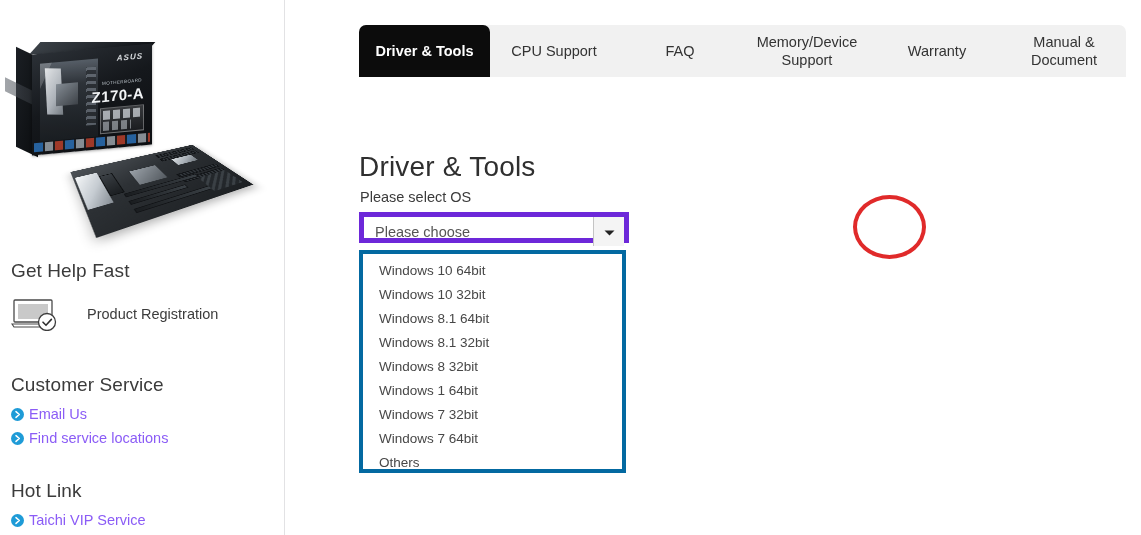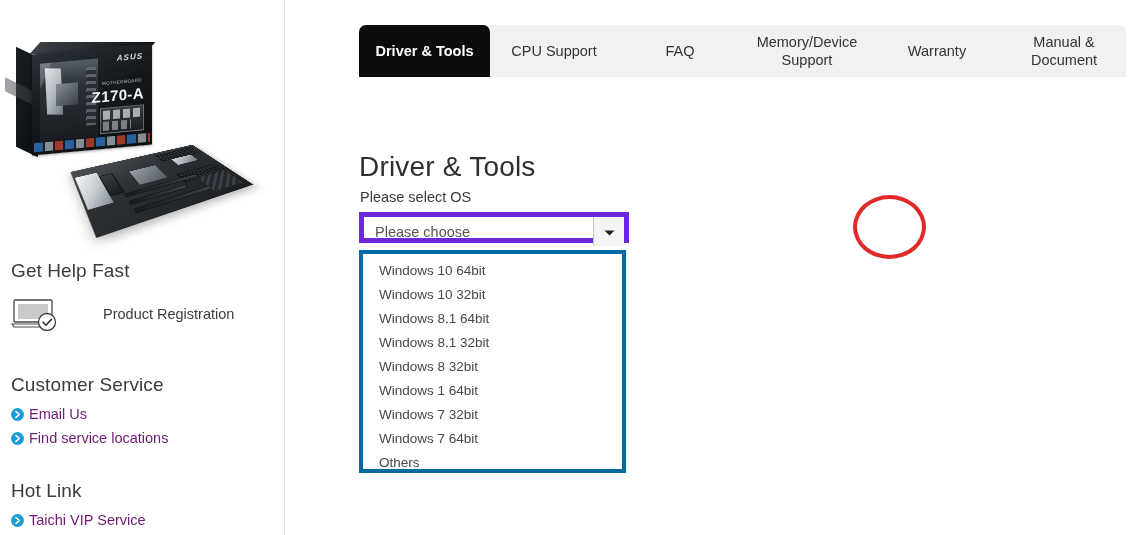--- a/index.html
+++ b/index.html
@@ -203,29 +203,29 @@
 
   .reg-row {
     position:absolute;
     left:11px; top:294px;
     width:250px; height:40px;
     display:flex; align-items:center;
     cursor:pointer;
   }
   .reg-icon { width:52px; height:34px; position:relative; flex:0 0 52px; }
   .reg-label {
-    font-size:14.5px; color:#3c3c3c; margin-left:40px; white-space:nowrap;
+    font-size:14.5px; color:#3c3c3c; margin-left:24px; white-space:nowrap;
   }
 
   .side-link {
     position:absolute;
     left:11px;
     display:flex; align-items:center;
     font-size:14.5px;
-    color:#701a75;
+    color:#8b5cf6;
     cursor:pointer;
     white-space:nowrap;
   }
   #lnk-email { top:406px; }
   #lnk-service { top:430px; }
   #lnk-taichi { top:512px; }
   .bullet {
     flex: 0 0 13px;
     width:13px; height:13px;
     margin-right:5px;

